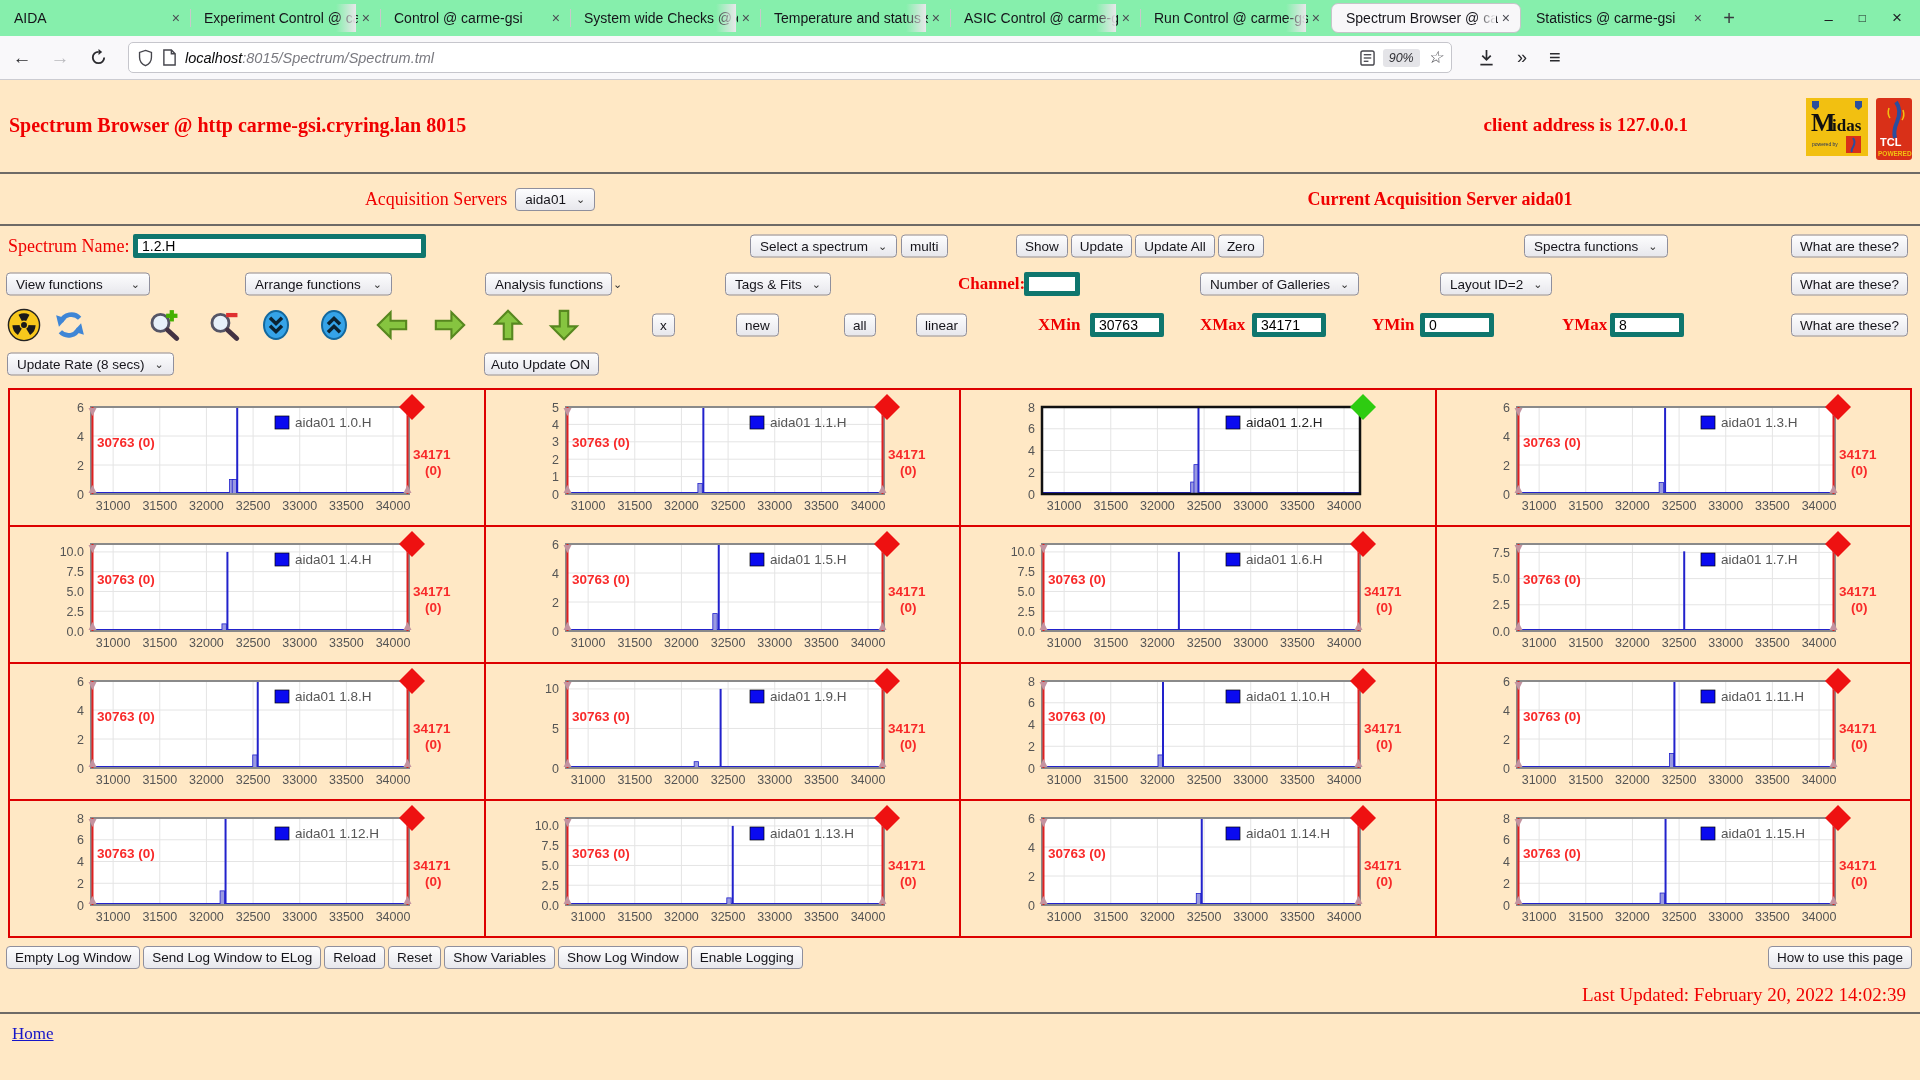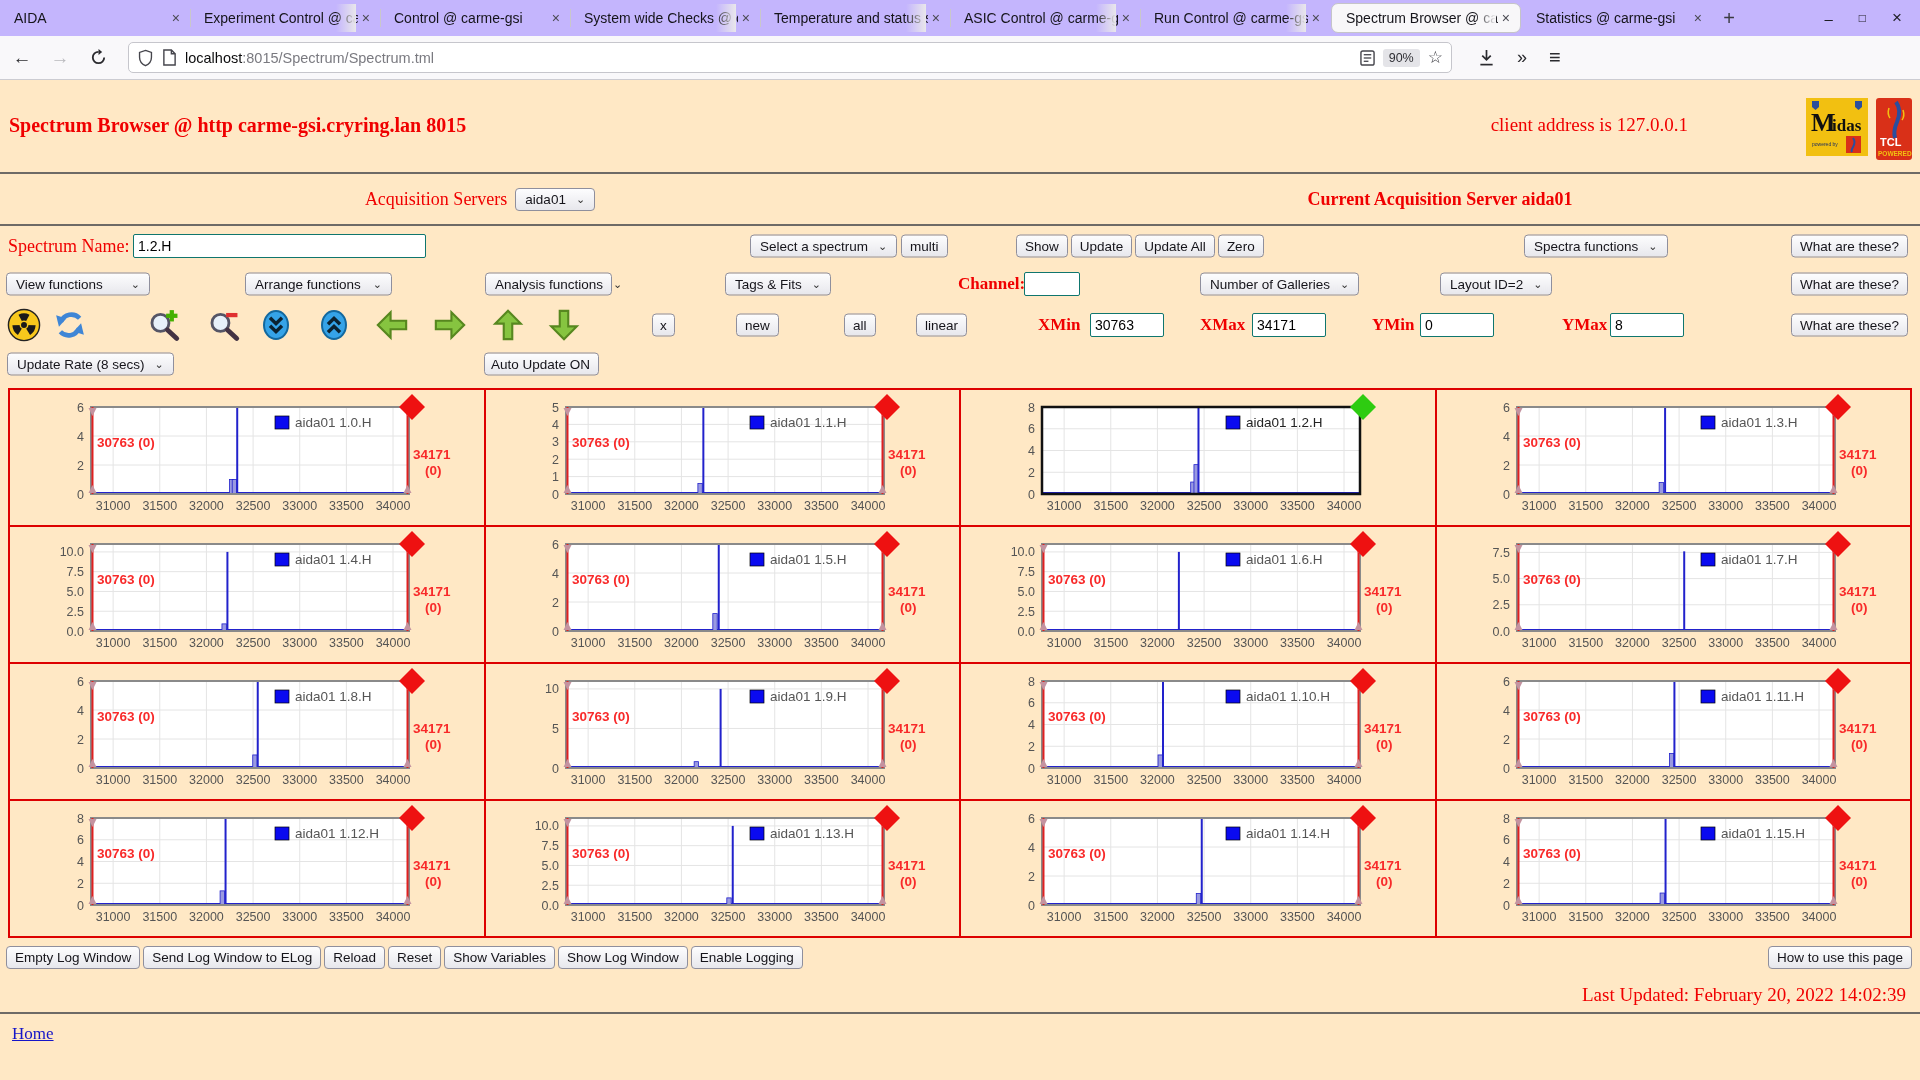--- a/index.html
+++ b/index.html
@@ -1,65 +1,65 @@
 <!DOCTYPE html>
 <html><head>
 <meta charset="utf-8">
 <style>
   * { margin:0; padding:0; box-sizing:border-box; }
   html,body { width:1920px; height:1080px; font-family:"Liberation Sans",sans-serif; background:#ffe8c5; overflow:hidden; }
 
   
-  .tabbar { height:36px; background:#c4b5fd; display:flex; align-items:stretch; }
+  .tabbar { height:36px; background:#86efac; display:flex; align-items:stretch; }
   .tabs { display:flex; align-items:stretch; }
   .tab { position:relative; width:190px; display:flex; align-items:center; padding:0 6px 0 14px; font-size:14px; color:#15141a; cursor:default; }
   .tab + .tab::before { content:""; position:absolute; left:0; top:9px; bottom:9px; width:1px; background:#c9c7cb; }
   .tab .lbl { flex:1; white-space:nowrap; overflow:hidden; }
   .tab .fade { position:absolute; right:24px; top:4px; bottom:4px; width:20px; background:linear-gradient(to right, rgba(233,231,234,0), #e9e7ea); }
   .tab.active { background:#f8f7f9; border:1px solid #c5c4c8; border-radius:7px; margin:3px 1px; padding-top:0; }
   .tab.active::before { display:none; }
   .tab.active + .tab::before { display:none; }
   .tab.active .fade { background:linear-gradient(to right, rgba(248,247,249,0), #f8f7f9); }
   .tabx { font-size:14px; color:#4a4a52; padding:1px 4px; border-radius:3px; }
   .newtab { background:none; border:none; font-size:20px; color:#3a3a40; width:34px; cursor:default; }
   .wincontrols { margin-left:auto; display:flex; align-items:center; gap:26px; padding:0 18px; font-size:15px; color:#1d1d22; }
   .navbar { height:44px; background:#f9f8fa; border-bottom:1px solid #ccccd2; display:flex; align-items:center; }
   .navbtn { width:32px; height:32px; display:flex; align-items:center; justify-content:center; font-size:19px; color:#2a2a2e; margin-left:6px; }
   .navbtn.disabled { color:#b9b9bd; }
-  .urlbar { margin-left:14px; width:1324px; height:31px; background:#ffffff; border:1px solid #c6c6cc; border-radius:5px; display:flex; align-items:center; padding:0 8px; }
+  .urlbar { margin-left:14px; width:1324px; height:31px; background:#ffffff; border:1px solid #c6c6cc; border-radius:5px; display:flex; align-items:center; padding:0 8px;font-style:italic; }
   .urlbar .txt { font-size:14.5px; margin-left:8px; white-space:nowrap; }
   .urlbar .host { color:#0c0c0d; }
   .urlbar .path { color:#7a7a80; }
   .urlbar .spacer { flex:1; }
   .zoompill { font-size:12.5px; background:#e4e4e8; border-radius:3px; padding:2px 6px; color:#303035; margin:0 8px; }
   .star { font-size:17px; color:#3a3a40; }
   .tail-icons { display:flex; align-items:center; gap:22px; margin-left:26px; color:#2a2a2e; }
   .menu-glyph { font-size:20px; }
 
   
   .page { position:relative; height:756px; background:#ffe8c5; }
   hr.rule { border:none; border-top:2px solid #6e6a66; margin:0; }
 
   .pagehead { position:relative; height:92px; }
   .title { position:absolute; left:9px; top:34px; font-family:"Liberation Serif",serif; font-weight:bold; font-size:20px; color:#f00000; }
-  .client { position:absolute; right:232px; top:34px; font-family:"Liberation Serif",serif; font-weight:normal; font-size:19px; color:#f00000; }
+  .client { position:absolute; right:232px; top:34px; font-family:"Liberation Serif",serif; font-weight:bold; font-size:19px; color:#f00000; }
   .logos { position:absolute; right:8px; top:18px; display:flex; gap:8px; align-items:flex-start; }
 
   .acqrow { display:flex; height:50px; align-items:center; }
   .acqrow .half { width:50%; display:flex; justify-content:center; align-items:center; gap:8px; }
   .redlabel { font-family:"Liberation Serif",serif; font-size:18px; color:#f00000; }
   .redbold  { font-family:"Liberation Serif",serif; font-size:18px; font-weight:bold; color:#f00000; }
 
   .ctl-row { position:relative; }
   .abs { position:absolute; top:50%; transform:translateY(-50%); }
 
   .btn { display:inline-flex; align-items:center; justify-content:center; background:linear-gradient(#fdfdfe,#e7e7ec); border:1px solid #8f8f9d; border-radius:4px; font-size:13.5px; color:#15141a; padding:3px 8px; white-space:nowrap; cursor:default; }
   .sel { display:inline-flex; align-items:center; gap:10px; background:linear-gradient(#fdfdfe,#e7e7ec); border:1px solid #8f8f9d; border-radius:4px; font-size:13.5px; color:#15141a; padding:3px 9px; white-space:nowrap; cursor:default; }
   .sel .caret { font-size:11px; color:#333; }
-  .txtinput { background:#fff; border:1px solid #0f766e; border-radius:2px; height:24px; font-size:14px; padding:0 4px; font-family:"Liberation Sans",sans-serif; }
+  .txtinput { background:#fff; border:5px solid #0f766e; border-radius:2px; height:24px; font-size:14px; padding:0 4px; font-family:"Liberation Sans",sans-serif; }
 
   .row-spectrum { height:40px; }
   .row-funcs { height:36px; }
   .row-icons { height:46px; }
   .row-update { height:32px; }
   .iconbtn { display:inline-flex; align-items:center; justify-content:center; width:36px; height:36px; cursor:default; }
   .btn-group { display:inline-flex; gap:3px; }
 
   .grid-wrap { margin:8px 8px 0 8px; }
   .spectra-grid { display:grid; grid-template-columns:repeat(4,1fr); gap:2px; background:#dd0000; border:2px solid #dd0000; }

